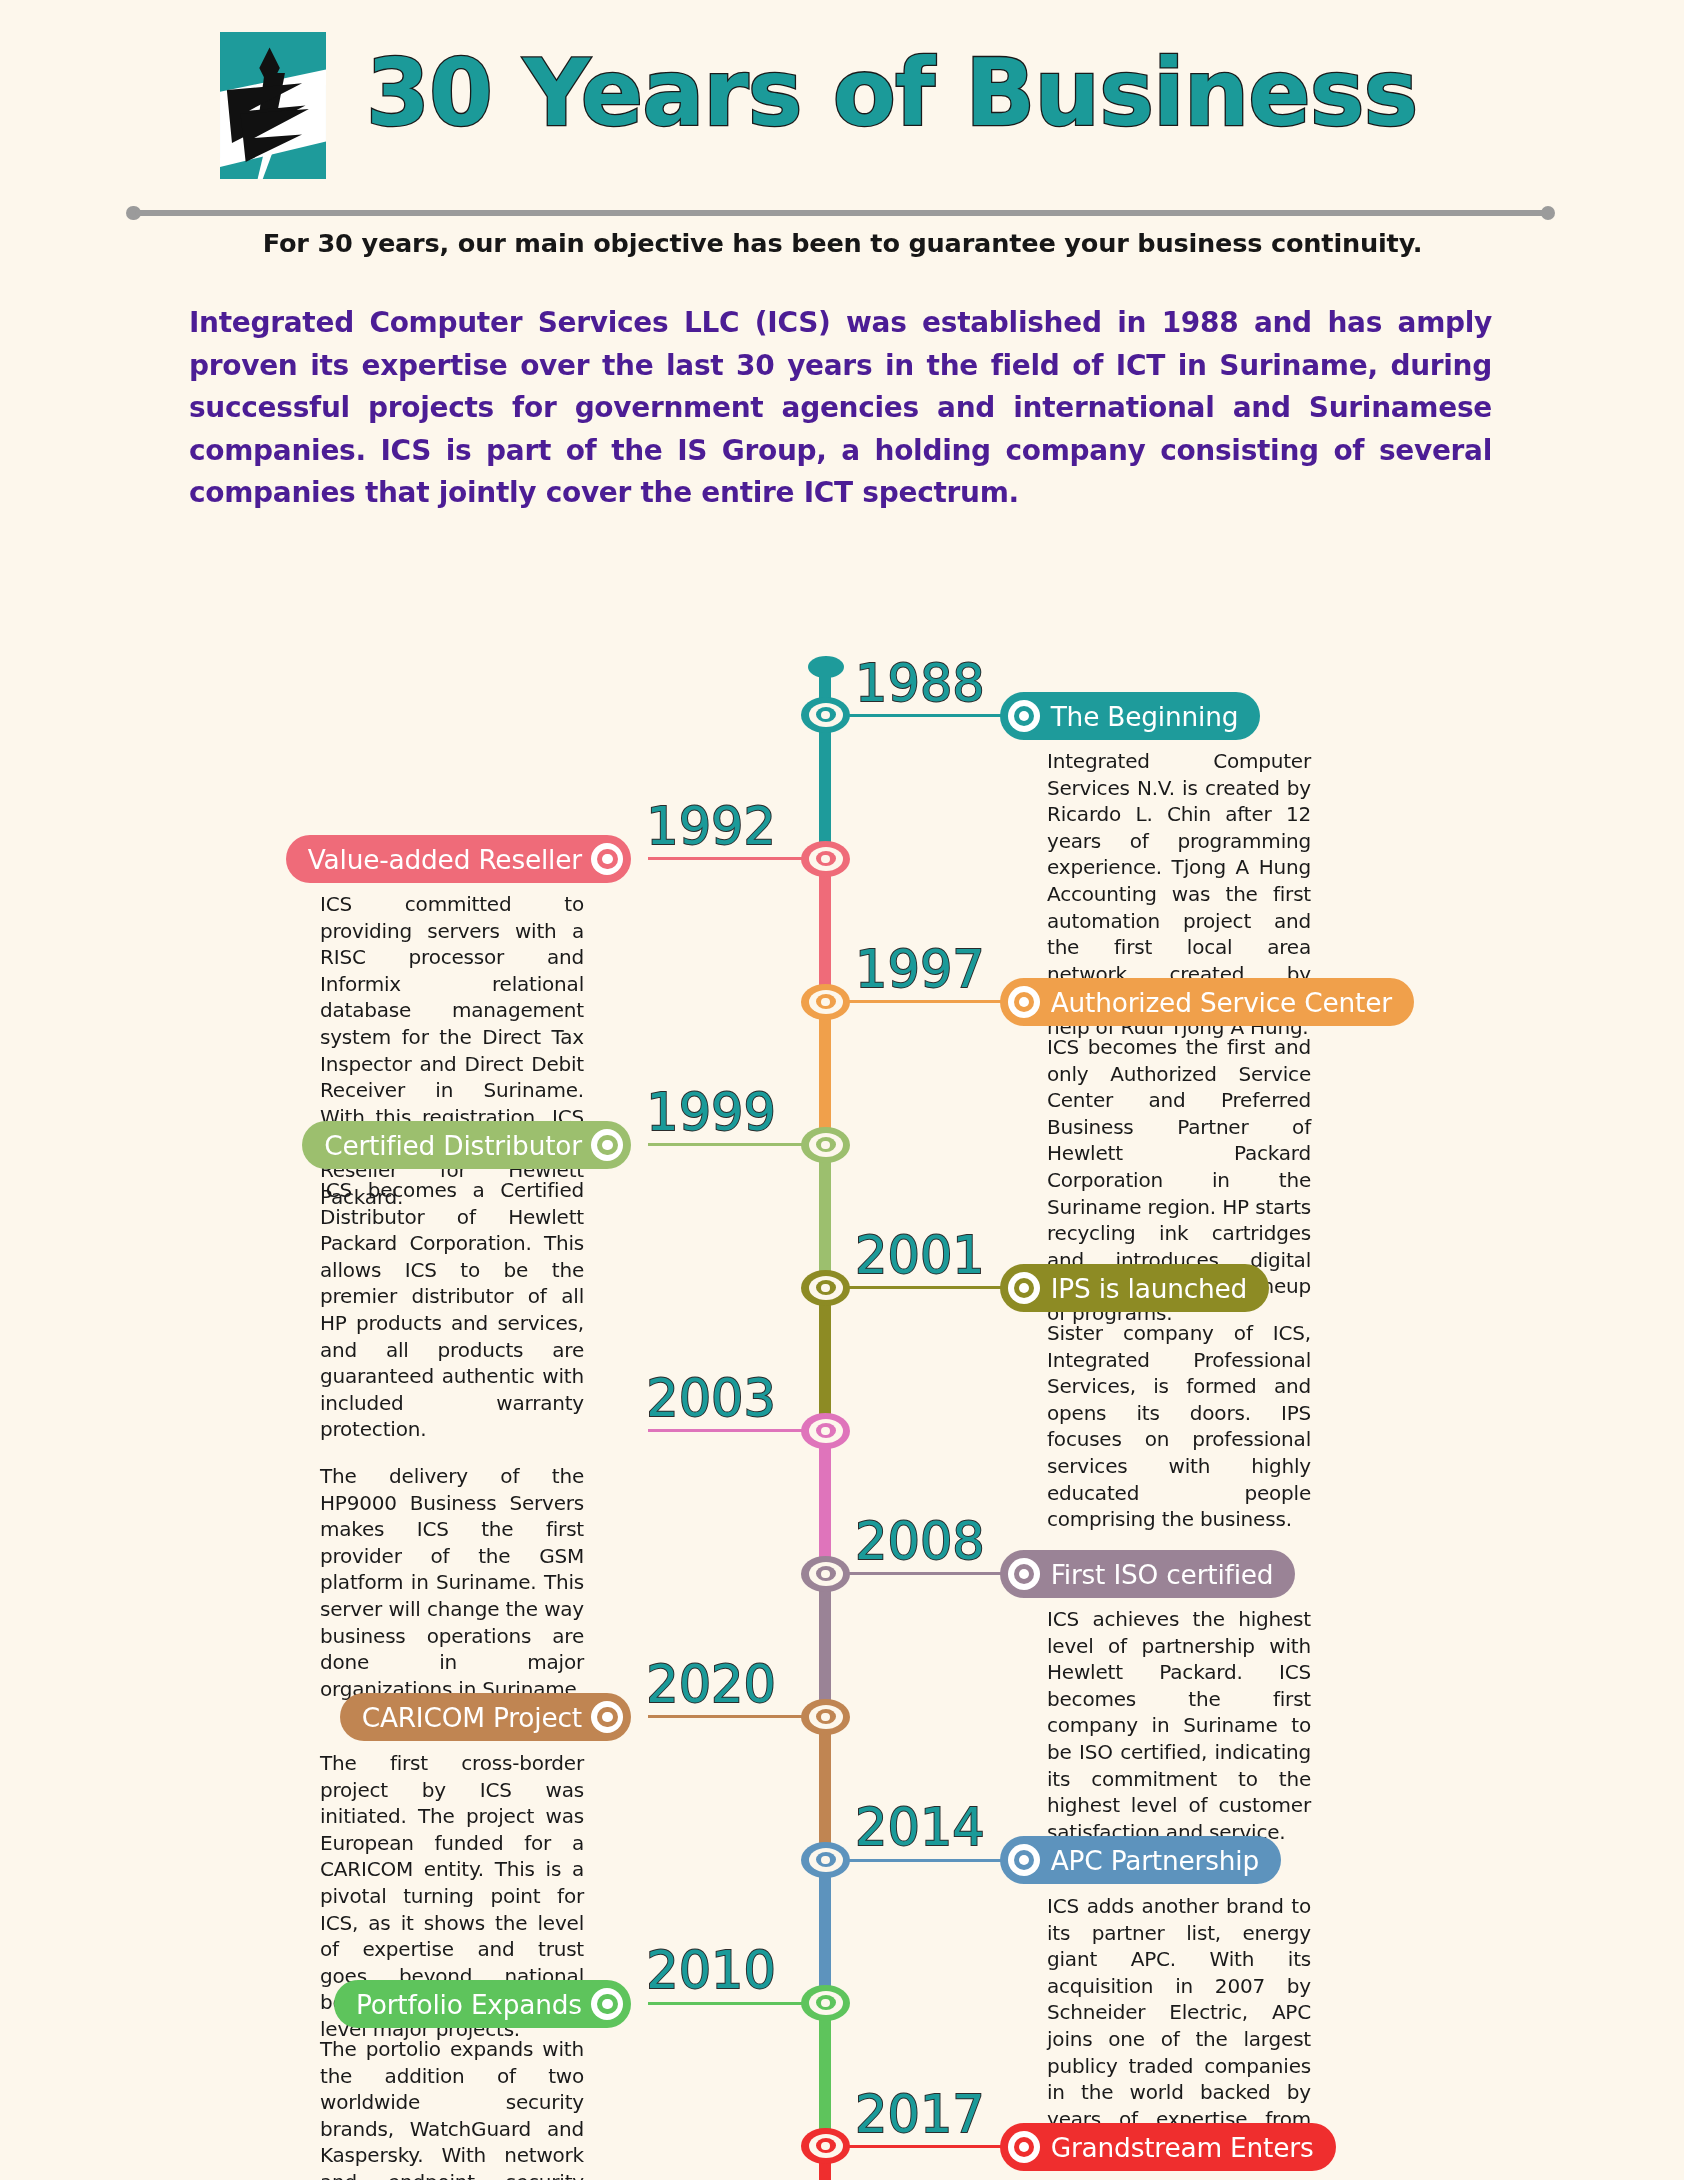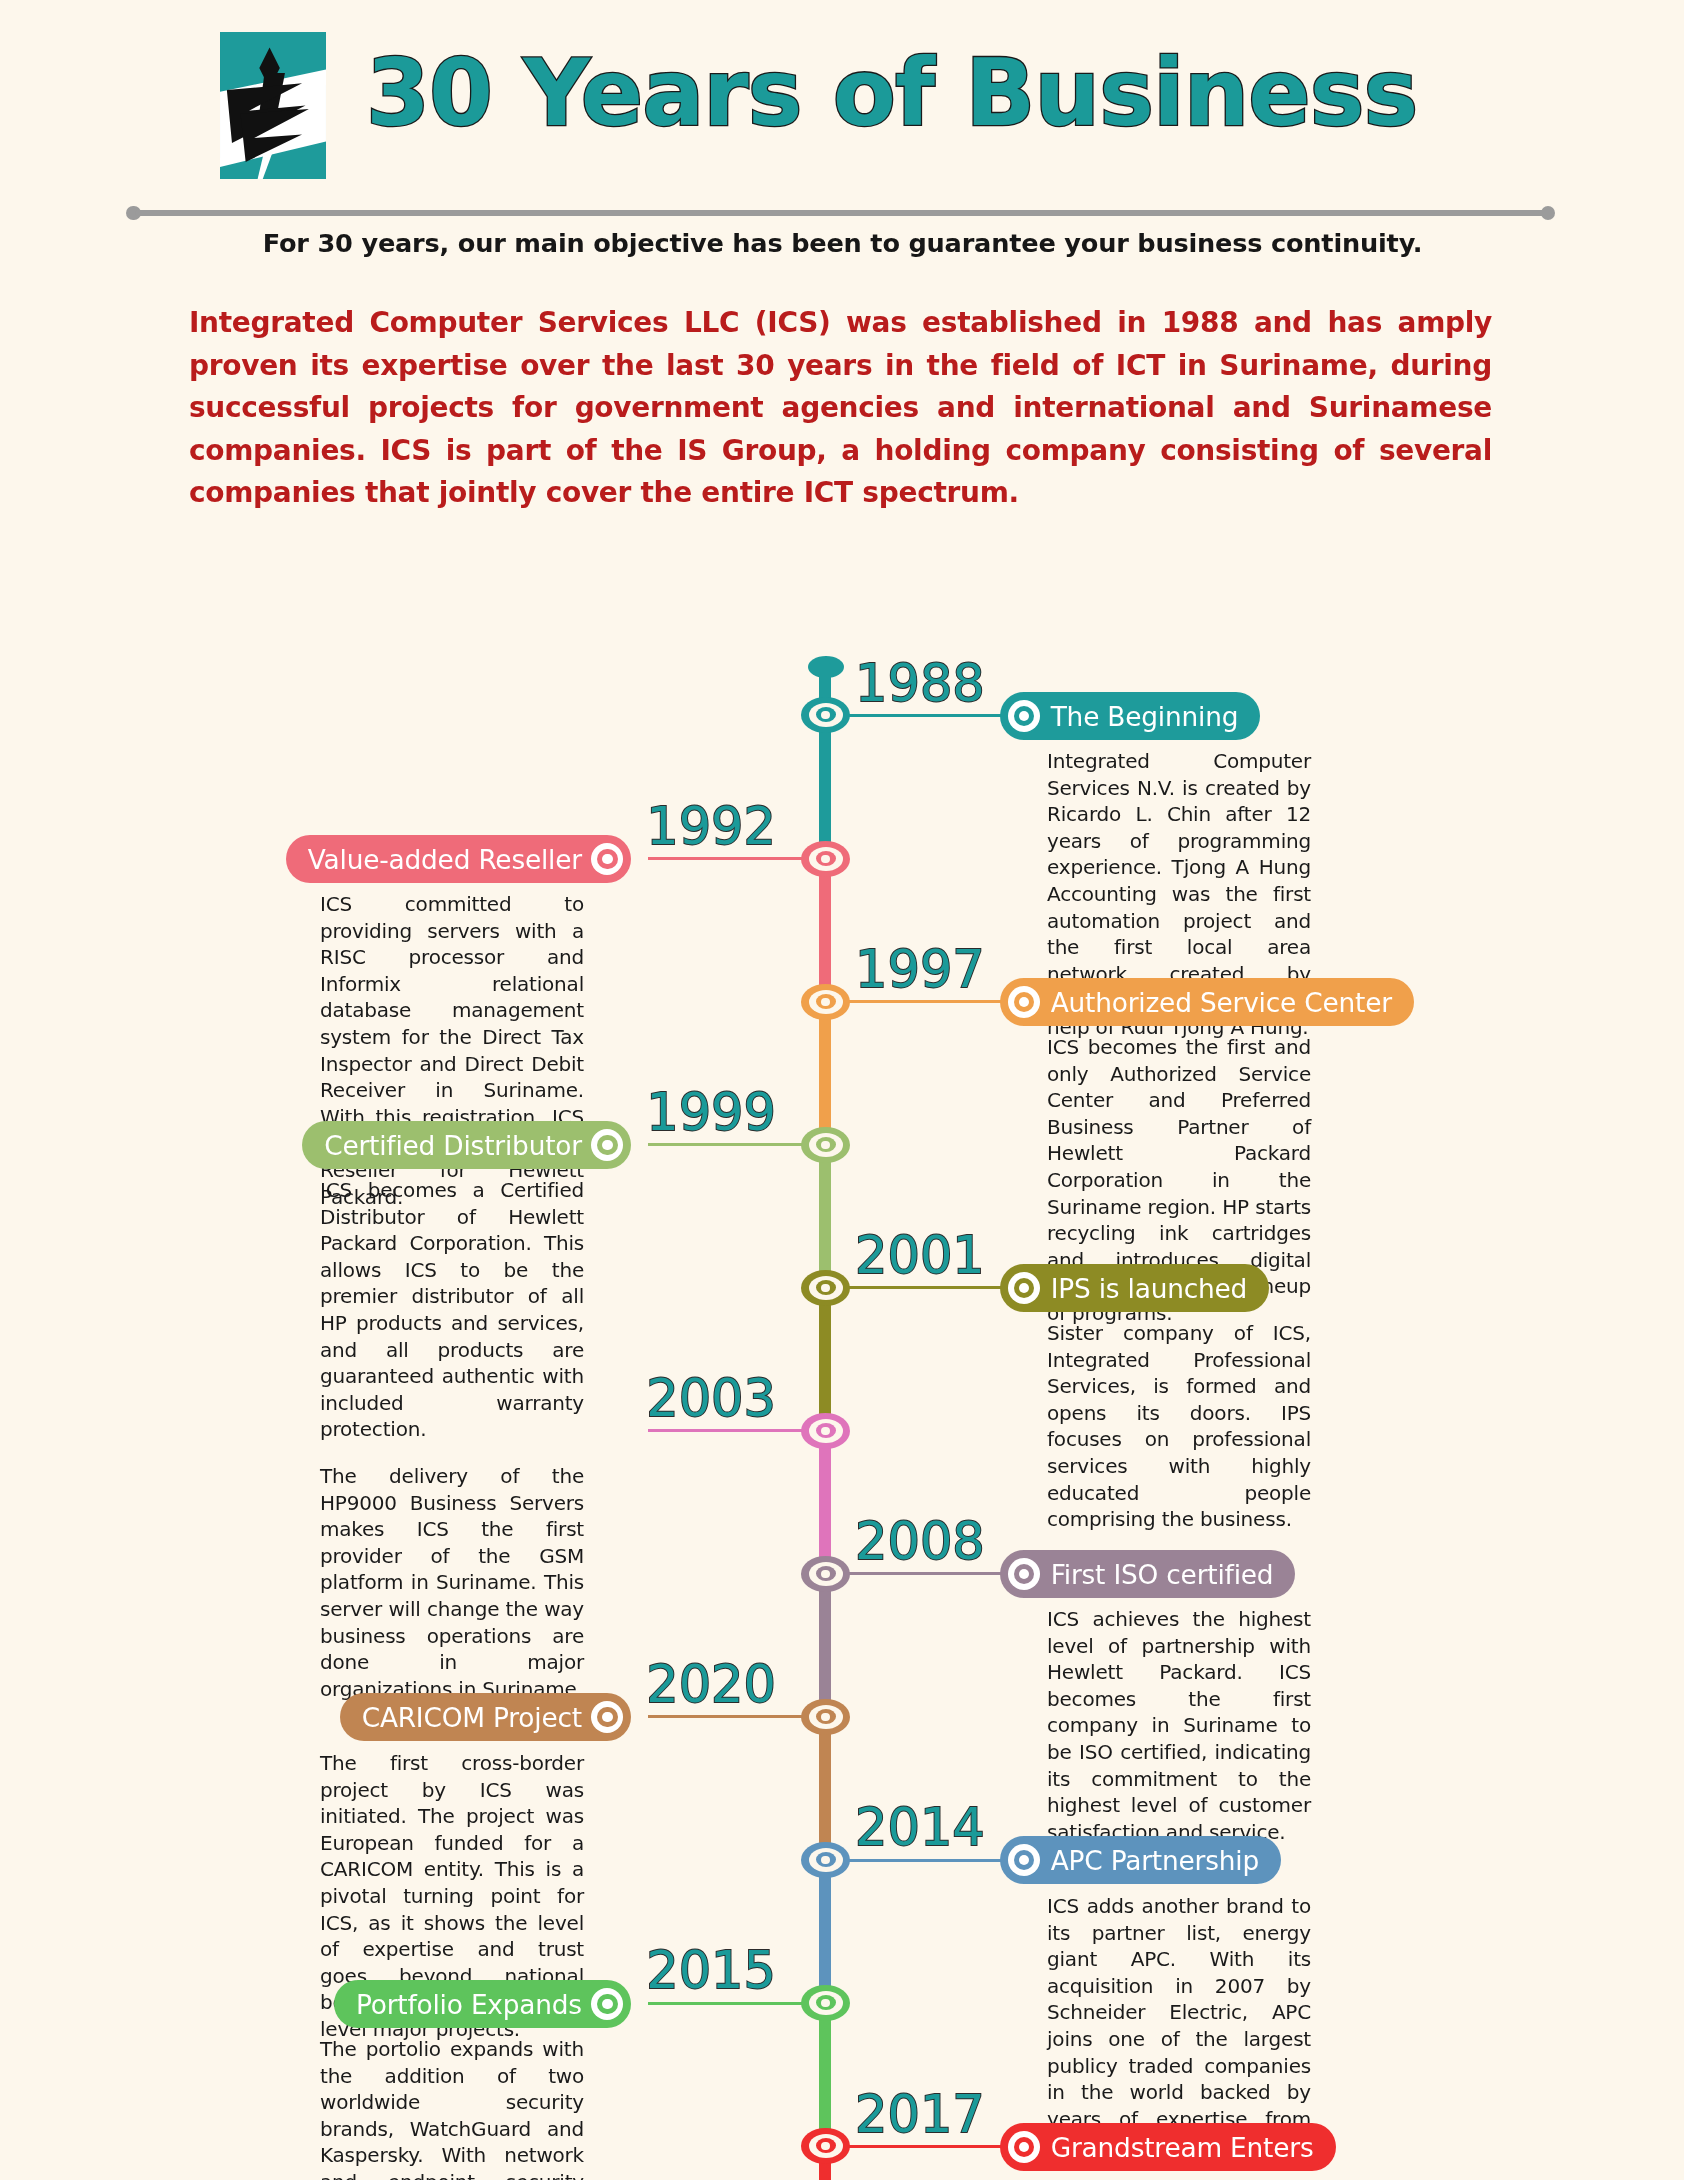--- a/index.html
+++ b/index.html
@@ -82,21 +82,21 @@
   }
 
   .intro {
     position: absolute;
     left: 189px; top: 302px;
     width: 1303px;
     font-family: "DejaVu Sans", sans-serif;
     font-weight: 700;
     font-size: 28px;
     line-height: 1.52;
-    color: #b91c1c;
+    color: #4c1d95;
     text-align: justify;
     letter-spacing: -0.3px;
   }
 
   
   .timeline {
     position: absolute;
     left: 0; top: 511px;
     width: 1665px; height: 1670px;
   }
@@ -396,21 +396,21 @@
         <span class="pill-label">APC Partnership</span>
       </div>
       <div class="body-text" style="top: 1382px; width: 264px; left: 1047px;">ICS adds another brand to its partner list, energy giant APC. With its acquisition in 2007 by Schneider Electric, APC joins one of the largest publicy traded companies in the world backed by years of expertise from MIT labs.</div>
       <div class="connector" style="top: 1491px; background: rgb(94, 196, 92); left: 648px; width: 170px;"></div>
       <div class="node" style="top: 1492px;">
         <div class="ring-outer" style="background:#5ec45c"></div>
         <div class="ring-mid"></div>
         <div class="ring-in" style="background:#5ec45c"></div>
         <div class="ring-core"></div>
       </div>
-      <div class="year" style="top: 1434px; right: 889px;">2015</div>
+      <div class="year" style="top: 1434px; right: 889px;">2010</div>
       <div class="pill left" style="background: rgb(94, 196, 92); top: 1469px; right: 1034px;">
         <span class="pill-label">Portfolio Expands</span>
         <span class="pill-icon">
           <span class="hole" style="background:#5ec45c"></span>
           <span class="pip"></span>
         </span>
       </div>
       <div class="body-text" style="top: 1525px; width: 264px; right: 1081px;">The portolio expands with the addition of two worldwide security brands, WatchGuard and Kaspersky. With network and endpoint security both covered, ICS can offer a completely secured environment to even the most sensitive data and systems.</div>
       <div class="connector" style="top: 1634px; background: rgb(239, 46, 46); left: 832px; width: 170px;"></div>
       <div class="node" style="top: 1635px;">

